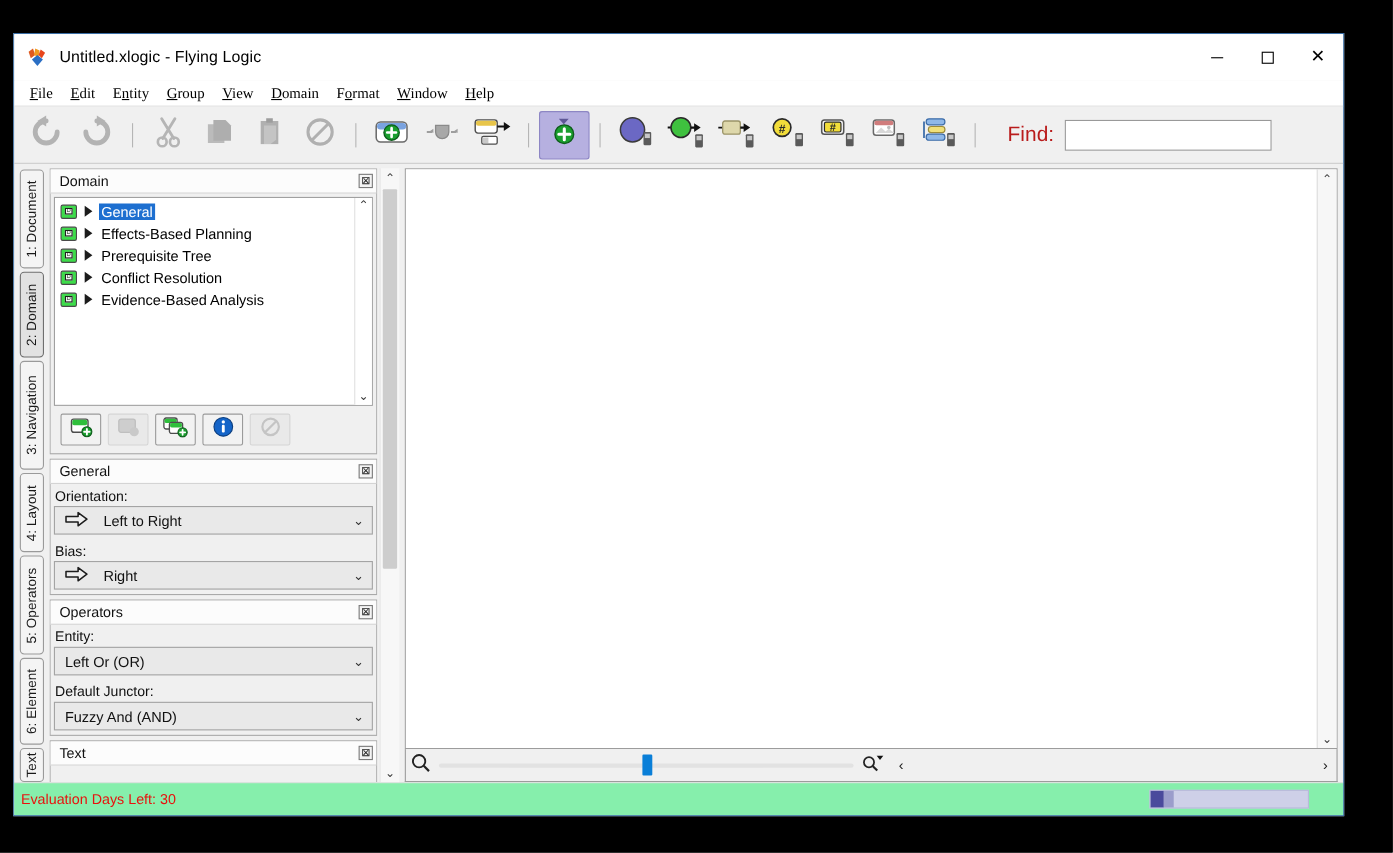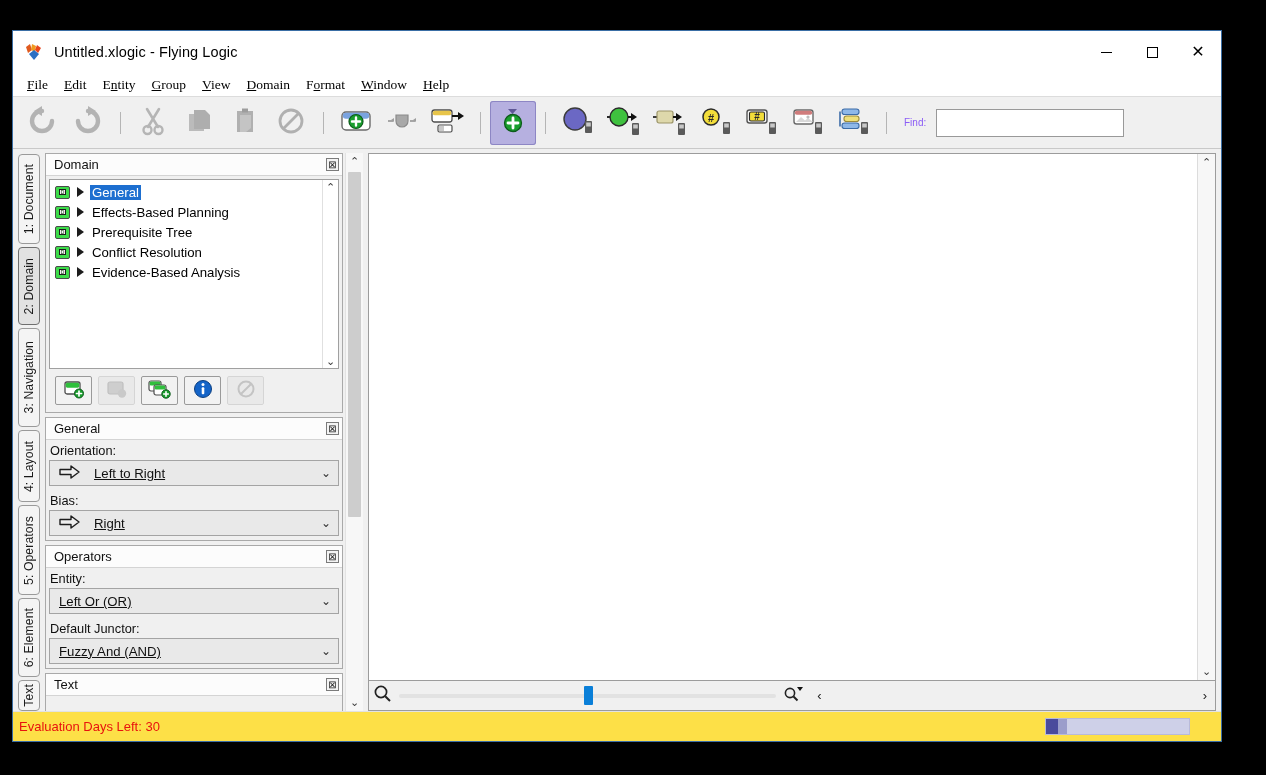--- a/index.html
+++ b/index.html
@@ -116,23 +116,23 @@
   }
   .tb-btn.active { background: #b6b0e0; box-shadow: inset 0 0 0 1px #8d86c4; }
   .tb-sep {
     width: 1px;
     height: 22px;
     background: #b5b5b5;
     margin: 0 9px;
     flex: 0 0 auto;
   }
   .find-label {
-    font-size: 10px;
-    color: #8b5cf6;
-    margin-left: 8px;
+    font-size: 19px;
+    color: #b91c1c;
+    margin-left: 20px;
     margin-right: 10px;
   }
   .find-input {
     width: 188px;
     height: 28px;
     background: #fff;
     border: 1px solid #999;
     box-sizing: border-box;
     font-size: 13px;
     padding: 0 5px;
@@ -324,21 +324,21 @@
     background: #e9e9e9;
     border: 1px solid #a4a4a4;
     box-sizing: border-box;
     display: flex;
     align-items: center;
     padding: 0 4px 0 9px;
     font-size: 13.2px;
     color: #111;
     position: relative;
   }
-  .combo .cval { flex: 1 1 auto; text-decoration: underline; }
+  .combo .cval { flex: 1 1 auto; }
   .combo .cchev { font-size: 12px; color: #333; padding-right: 3px; }
   .arrow-ico { margin-right: 13px; flex: 0 0 auto; }
 
   
   .side-sb {
     width: 17px;
     flex: 0 0 auto;
     background: #f7f7f7;
     border-left: 1px solid #e3e3e3;
     position: relative;
@@ -426,21 +426,21 @@
     height: 19px;
     background: #0a7fd8;
     border-radius: 1px;
   }
   .mag { flex: 0 0 auto; }
 
   
   .statusbar {
     height: 30px;
     flex: 0 0 auto;
-    background: #fde047;
+    background: #86efac;
     display: flex;
     align-items: center;
     padding: 0 6px 0 6px;
     border-top: 1px solid #e2e2e2;
     box-sizing: border-box;
   }
   .eval-text {
     font-size: 13px;
     color: #e8120e;
     flex: 0 0 auto;

